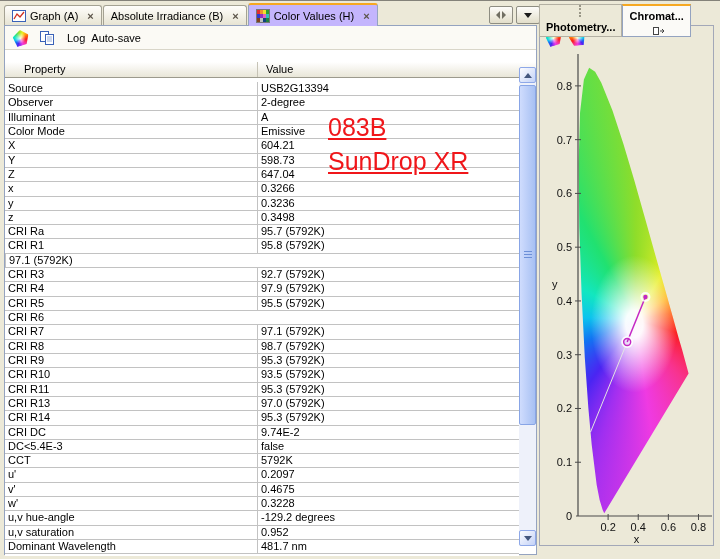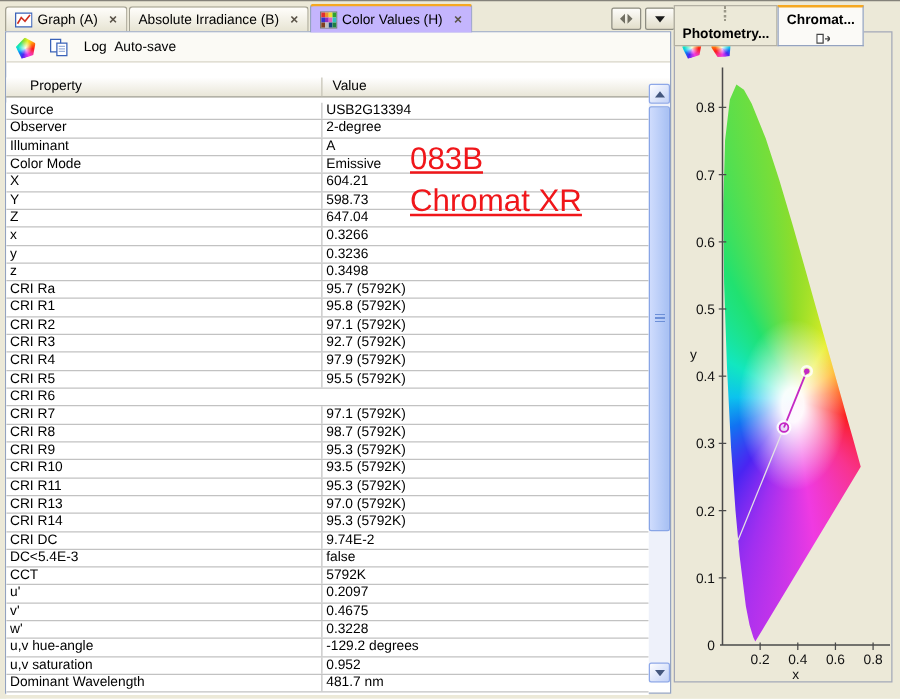--- a/index.html
+++ b/index.html
@@ -190,21 +190,20 @@
         </div>
         <div class="trow">
           <div class="tcell prop">CRI Ra</div>
           <div class="tcell val">95.7 (5792K)</div>
         </div>
         <div class="trow">
           <div class="tcell prop">CRI R1</div>
           <div class="tcell val">95.8 (5792K)</div>
         </div>
         <div class="trow">
-          <div class="tcell prop">CRI R2</div>
           <div class="tcell val">97.1 (5792K)</div>
         </div>
         <div class="trow">
           <div class="tcell prop">CRI R3</div>
           <div class="tcell val">92.7 (5792K)</div>
         </div>
         <div class="trow">
           <div class="tcell prop">CRI R4</div>
           <div class="tcell val">97.9 (5792K)</div>
         </div>
@@ -289,21 +288,21 @@
           <span class="grip"></span>
         </div>
       <div class="sb-btn down">
           <span class="sb-arr down"></span>
         </div>
     </div>
   </div>
 
   <div class="annotation" style="color: rgb(240, 22, 26); text-decoration: underline;">
     <div>083B</div>
-    <div>Chromat XR</div>
+    <div>SunDrop XR</div>
   </div>
 
   <div class="rp-tabs">
     <div class="rtab">
       <span class="grip-dots"></span>
       <span>Photometry...</span>
     </div>
     <div class="rtab active">
       <span class="grip-dots"></span>
       <span>Chromat...</span>

